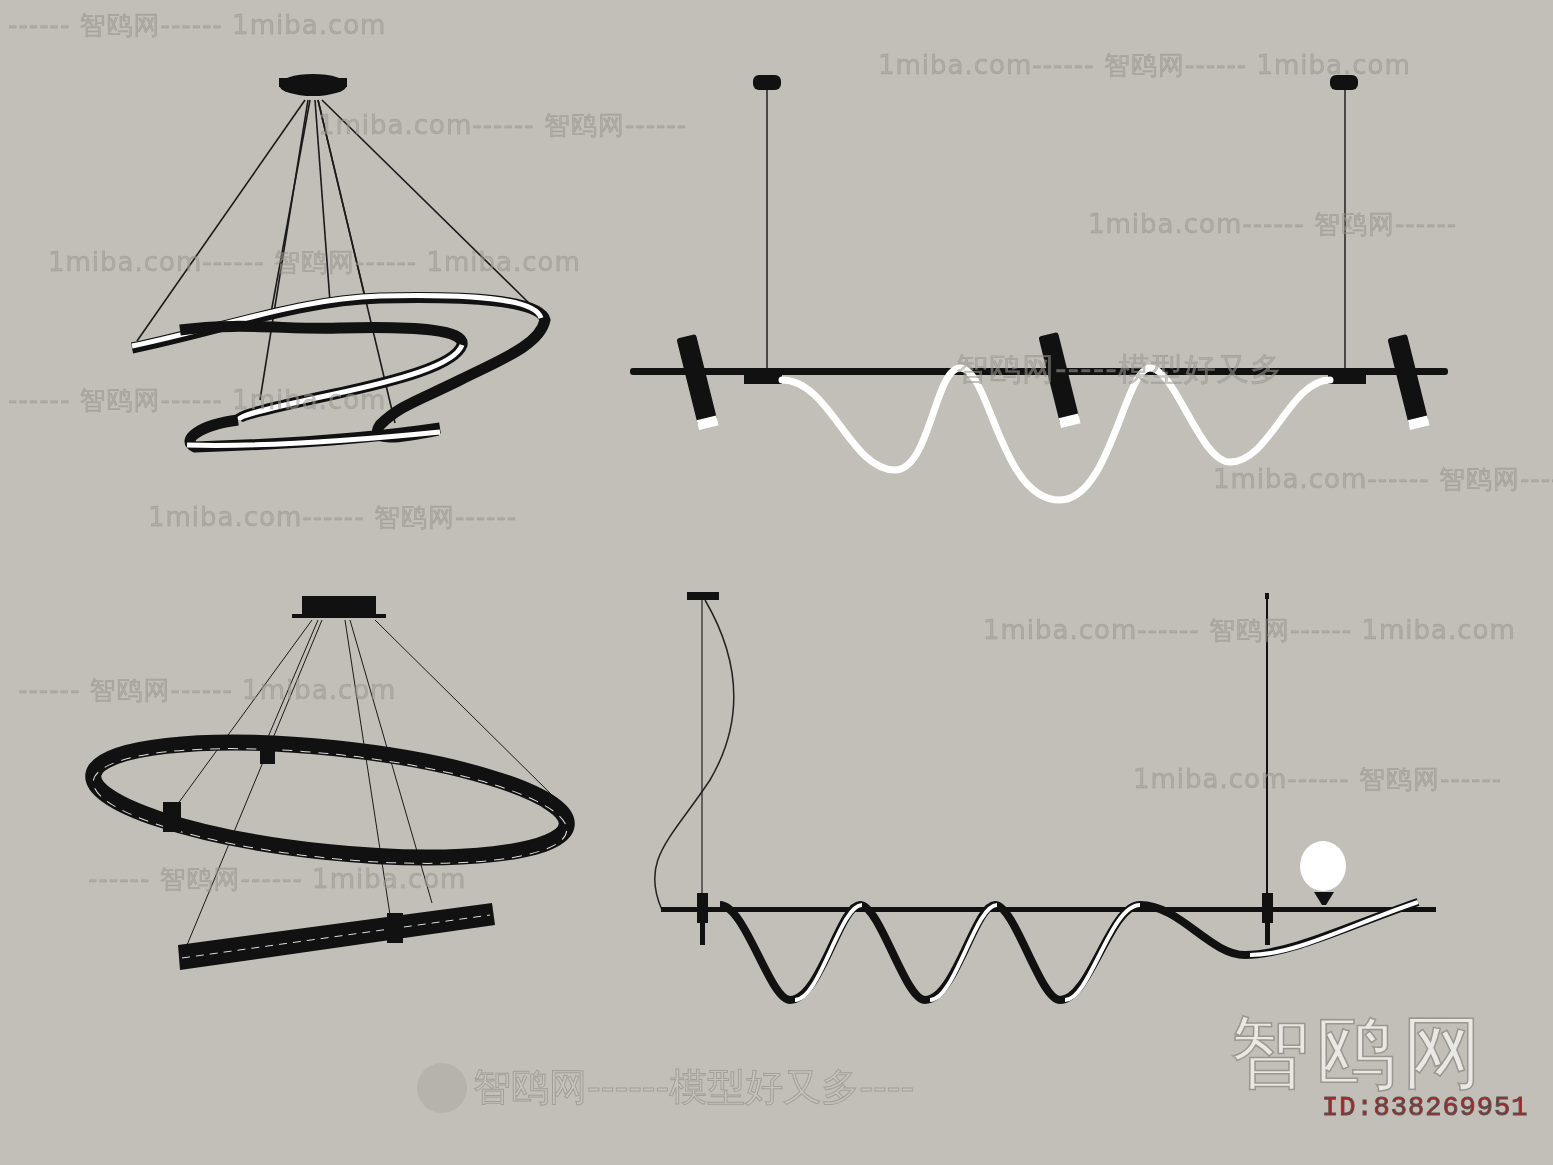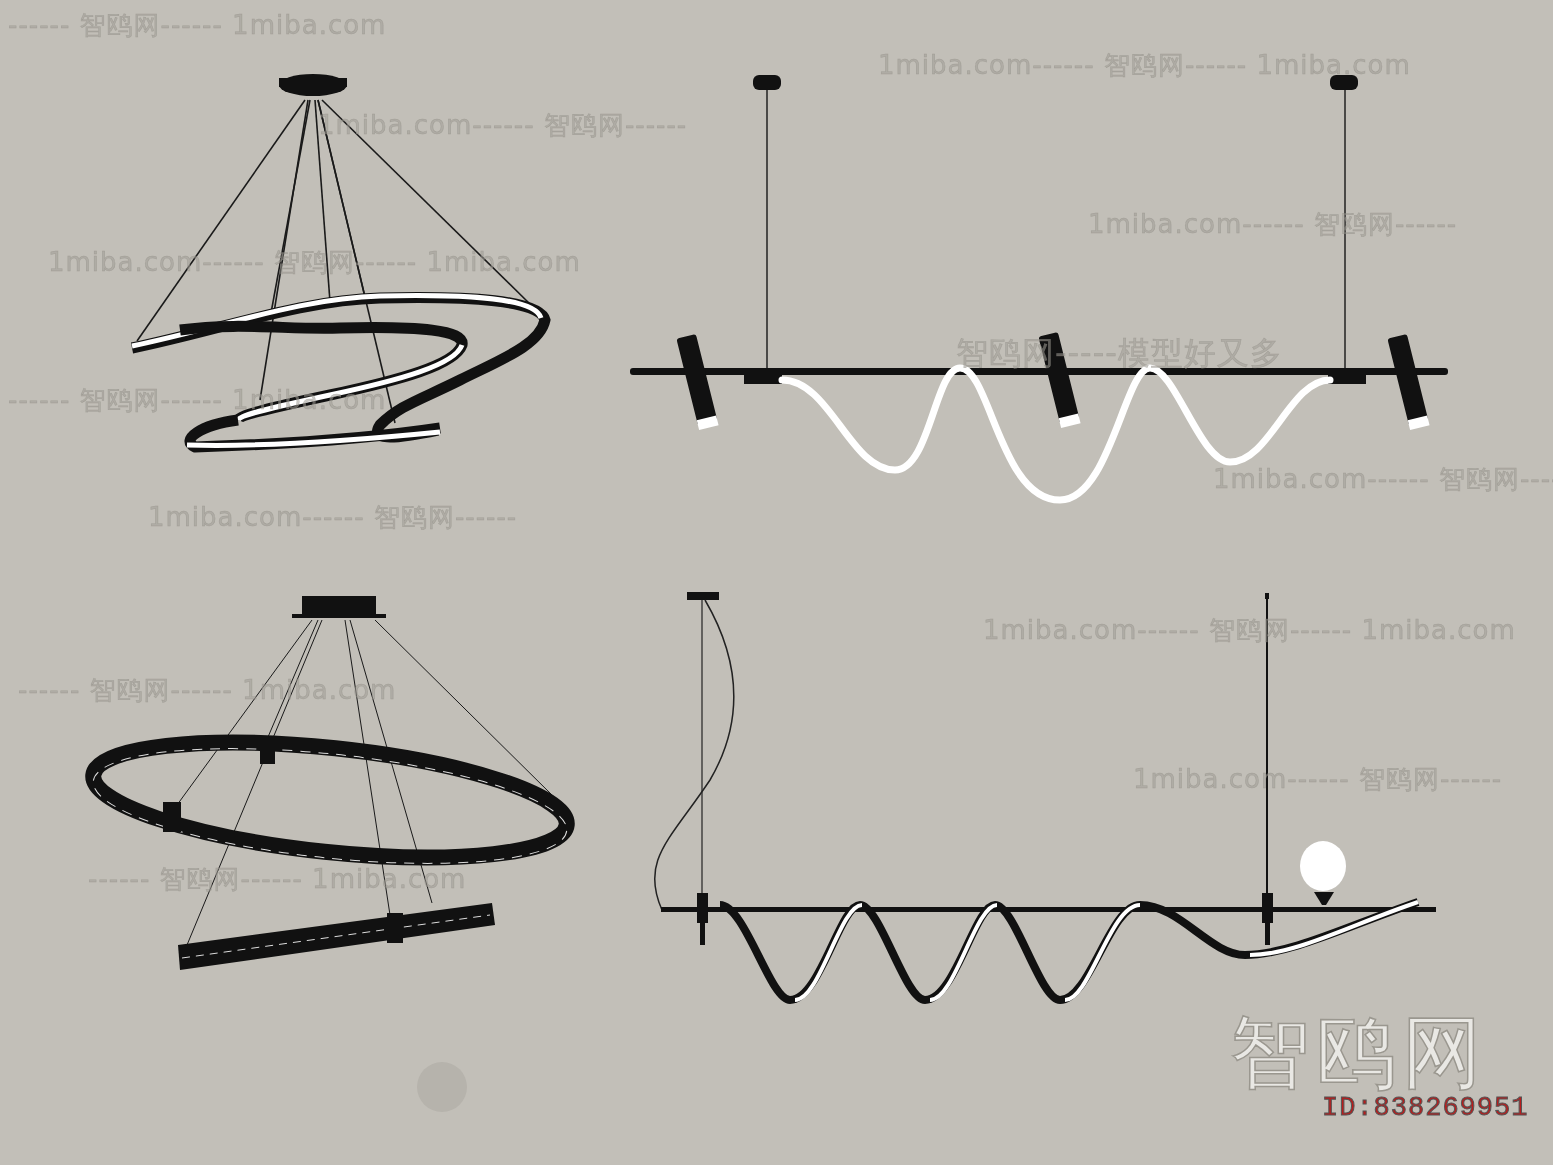--- a/index.html
+++ b/index.html
@@ -114,21 +114,22 @@
   <span class="wm" style="left:40px;top:245px">1miba.com------ 智鸥网------ 1miba.com</span>
   <span class="wm" style="left:0;top:383px">------ 智鸥网------ 1miba.com</span>
   <span class="wm" style="left:140px;top:500px">1miba.com------ 智鸥网------</span>
   <span class="wm" style="left:870px;top:48px">1miba.com------ 智鸥网------ 1miba.com</span>
   <span class="wm" style="left:1080px;top:207px">1miba.com------ 智鸥网------</span>
   <span class="wm" style="left:1205px;top:462px">1miba.com------ 智鸥网------</span>
   <span class="wm" style="left:975px;top:613px">1miba.com------ 智鸥网------ 1miba.com</span>
   <span class="wm" style="left:10px;top:673px">------ 智鸥网------ 1miba.com</span>
   <span class="wm" style="left:1125px;top:762px">1miba.com------ 智鸥网------</span>
   <span class="wm" style="left:80px;top:862px">------ 智鸥网------ 1miba.com</span>
-  <span class="wm" style="left:948px;top:332px;font-size:32px">智鸥网-----模型好又多</span>
+  <span class="wm" style="left:948px;top:348px;font-size:32px">智鸥网-----模型好又多</span>
 </div>
 
 <div class="bottom-wm">
   <div class="bird"></div>
+  <span class="txt">智鸥网------模型好又多----</span>
 </div>
 
 <div class="big-logo">智鸥网</div>
 <div class="id-text">ID:838269951</div>
 
 </body></html>

